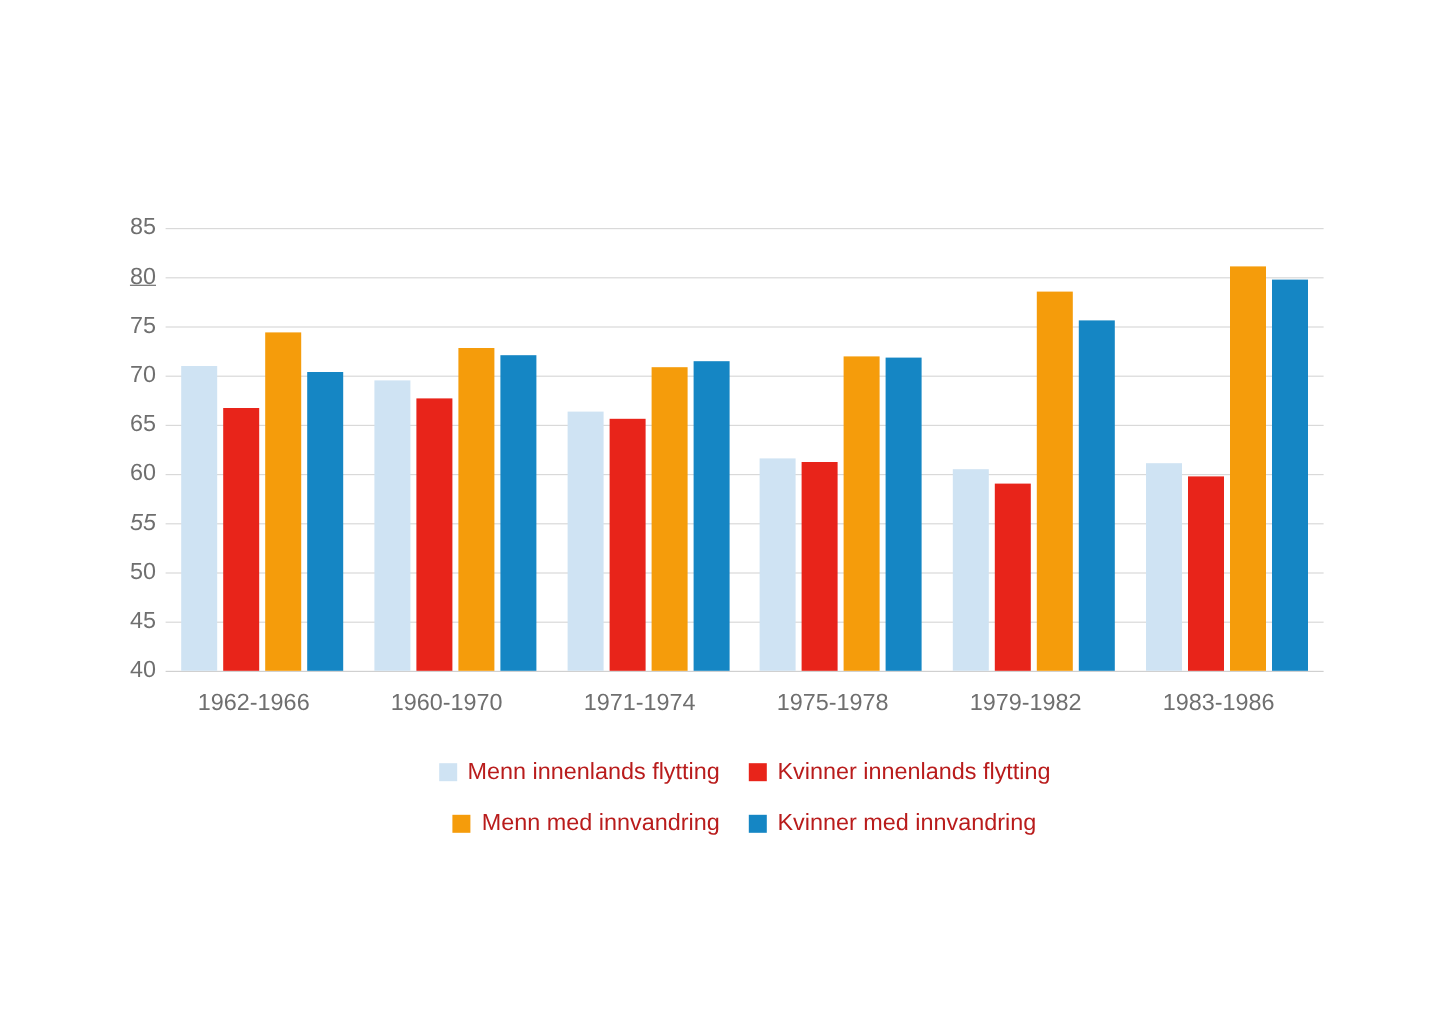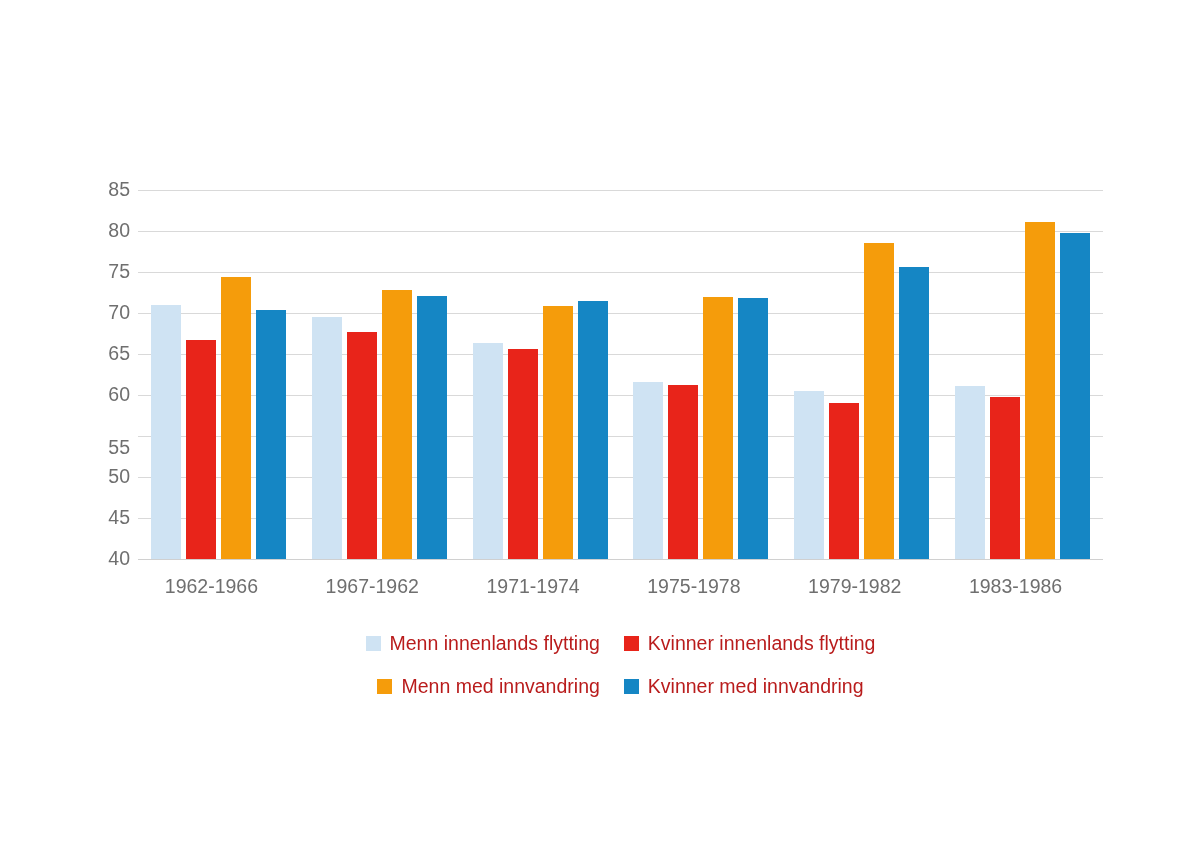--- a/index.html
+++ b/index.html
@@ -144,26 +144,26 @@
       <div class="gridline" style="top: 164px;"></div>
       <div class="gridline" style="top: 205px;"></div>
       <div class="gridline" style="top: 246px;"></div>
       <div class="gridline" style="top: 287px;"></div>
       <div class="gridline" style="top: 328px;"></div>
       <div class="gridline baseline" style="top: 369px;"></div>
     </div>
 
   <div class="y-axis-labels" id="y-axis-labels">
       <div class="axis-label" style="top: 0px;">85</div>
-      <div class="axis-label" style="top: 41px;">80</div>
+      <div class="axis-label" style="top: 41px; text-decoration: underline;">80</div>
       <div class="axis-label" style="top: 82px;">75</div>
       <div class="axis-label" style="top: 123px; text-align: right;">70</div>
       <div class="axis-label" style="top: 164px;">65</div>
       <div class="axis-label" style="top: 205px;">60</div>
-      <div class="axis-label" style="top: 258px;">55</div>
+      <div class="axis-label" style="top: 246px; font-style: italic;">55</div>
       <div class="axis-label" style="top: 287px;">50</div>
       <div class="axis-label" style="top: 328px; text-align: right;">45</div>
       <div class="axis-label" style="top: 369px;">40</div>
     </div>
 
   <div class="groups" id="groups">
       <div class="bar-group">
         <div class="bar s0" title="Menn innenlands flytting 1962-1966: 71" style="height: 254.2px; background: rgb(207, 227, 243);"></div>
         <div class="bar s1" title="Kvinner innenlands flytting 1962-1966: 66.7" style="height: 218.94px; background: rgb(232, 36, 26);"></div>
         <div class="bar s2" title="Menn med innvandring 1962-1966: 74.4" style="height: 282.08px; background: rgb(245, 156, 11);"></div>
@@ -196,21 +196,21 @@
       <div class="bar-group">
         <div class="bar s0" title="Menn innenlands flytting 1983-1986: 61.1" style="height: 173.02px; background: rgb(207, 227, 243);"></div>
         <div class="bar s1" title="Kvinner innenlands flytting 1983-1986: 59.8" style="height: 162.36px; background: rgb(232, 36, 26);"></div>
         <div class="bar s2" title="Menn med innvandring 1983-1986: 81.1" style="height: 337.02px; background: rgb(245, 156, 11);"></div>
         <div class="bar s3" title="Kvinner med innvandring 1983-1986: 79.7" style="height: 325.54px; background: rgb(21, 134, 196);"></div>
       </div>
     </div>
 
   <div class="x-labels" id="x-labels">
       <div class="x-label">1962-1966</div>
-      <div class="x-label">1967-1962</div>
+      <div class="x-label">1960-1970</div>
       <div class="x-label">1971-1974</div>
       <div class="x-label">1975-1978</div>
       <div class="x-label">1979-1982</div>
       <div class="x-label">1983-1986</div>
     </div>
 
   <div class="legend" id="legend">
       <div class="legend-row">
         <div class="legend-item">
           <span class="legend-swatch" style="background: rgb(207, 227, 243);"></span>

